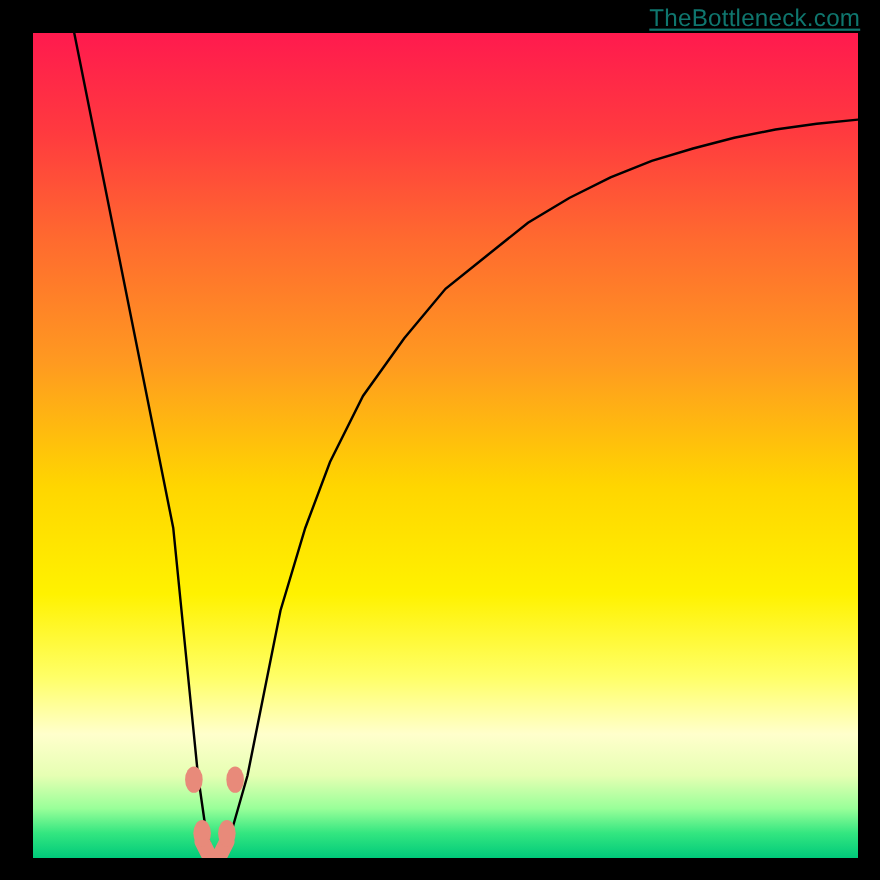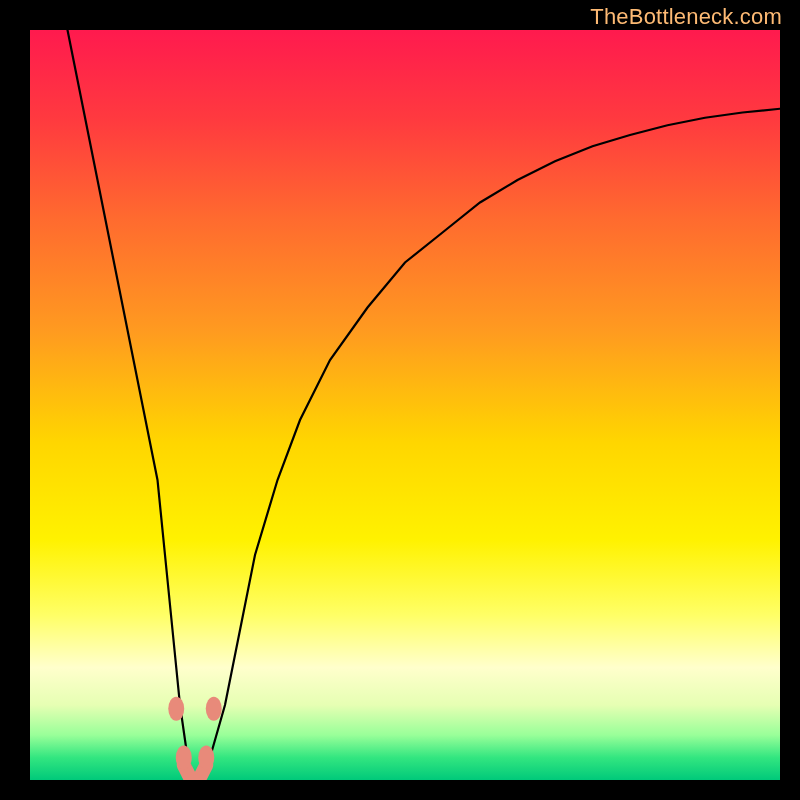--- a/index.html
+++ b/index.html
@@ -23,24 +23,25 @@
     position: absolute;
     left: 0;
     top: 0;
     width: 750px;
     height: 750px;
   }
   .watermark {
     position: absolute;
     top: 4px;
     right: 18px;
-    color: #fdba74;
+    color: #0f766e;
     font-size: 22px;
     font-weight: 500;
     letter-spacing: 0.2px;
+    text-decoration: underline;
   }
 </style>
 </head>
 <body>
 
 <div class="watermark">TheBottleneck.com</div>
 
 <div class="frame">
   <svg class="plot" viewBox="0 0 750 750" preserveAspectRatio="none">
     <defs>

